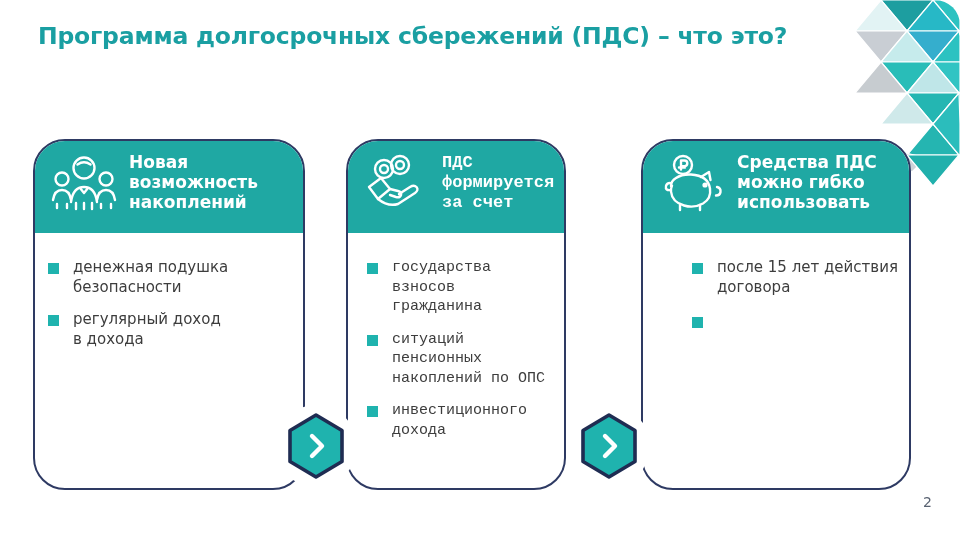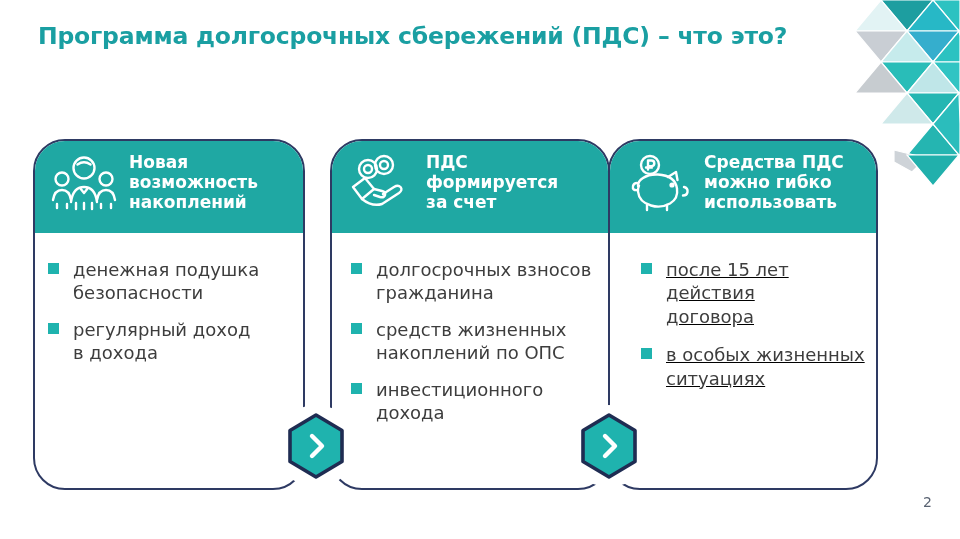--- a/index.html
+++ b/index.html
@@ -1,50 +1,51 @@
 <!DOCTYPE html>
 <html><head>
 <meta charset="utf-8">
 <style>
   html,body{margin:0;padding:0;background:#fff;}
   .slide{
     position:relative;width:960px;height:539px;background:#ffffff;overflow:hidden;
     font-family:"DejaVu Sans","Liberation Sans",sans-serif;
+    border-radius:25px;
   }
   .page-title{
     position:absolute;left:38px;top:22px;margin:0;
     font-size:23.5px;font-weight:bold;color:#1A9FA2;letter-spacing:-0.2px;z-index:2;
   }
   .mosaic{position:absolute;top:0;right:0;z-index:1;}
   .card{
     position:absolute;top:139px;height:351px;background:#fff;
     border:2px solid #2E3A63;border-radius:32px;box-sizing:border-box;
     overflow:hidden;z-index:2;
   }
   .card-1{left:33px;width:272px;}
-  .card-2{left:330px;width:280px;}
-  .card-3{left:608px;width:270px;}
+  .card-2{left:346px;width:220px;font-family:Liberation Mono, monospace;}
+  .card-3{left:641px;width:270px;}
   .card-header{
     height:92px;background:#1FA8A3;display:flex;align-items:center;
     padding:0 6px 8px 13px;gap:9px;box-sizing:border-box;
   }
   .card-icon{flex:0 0 auto;display:block;}
   .card-icon svg{display:block;}
   .card-title{
     margin:0;color:#ffffff;font-size:17px;font-weight:bold;
     line-height:1.16;white-space:pre-line;
   }
   .card-body{list-style:none;margin:0;padding:25px 8px 0 13px;}
   .card-2 .card-body{padding-left:19px;}
-  .card-3 .card-body{padding-left:31px;text-decoration:underline;}
+  .card-3 .card-body{padding-left:49px;}
   .bullet{display:flex;gap:14px;margin-bottom:13px;}
   .card-3 .bullet{margin-bottom:15px;}
   .sq{flex:0 0 11px;width:11px;height:11px;background:#1FB3AE;margin-top:5px;}
   .bullet-text{
-    font-size:18px;color:#3D3D3D;line-height:1.3;white-space:pre-line;
+    font-size:15px;color:#3D3D3D;line-height:1.3;white-space:pre-line;
   }
   .hex-cut{
     position:absolute;width:82px;height:82px;border-radius:50%;
     background:#ffffff;z-index:3;
   }
   .hex-cut-1{left:275px;top:405px;}
   .hex-cut-2{left:568px;top:405px;}
   .hex-btn{position:absolute;width:60px;height:68px;z-index:4;cursor:pointer;background:none;border:none;padding:0;}
   .hex-btn-1{left:286px;top:412px;}
   .hex-btn-2{left:579px;top:412px;}
@@ -129,26 +130,26 @@
           <path d="M29 37 l8 2 q4 1 3 4 q-1 3 -5 2 l-6 -2"></path>
         </svg>
       </span>
       <h2 class="card-title">ПДС
 формируется
 за счет</h2>
     </header>
     <ul class="card-body">
       <li class="bullet">
         <span class="sq"></span>
-        <span class="bullet-text">долгосрочных взносов
+        <span class="bullet-text">государства взносов
 гражданина</span>
       </li>
       <li class="bullet">
         <span class="sq"></span>
-        <span class="bullet-text">средств жизненных
+        <span class="bullet-text">ситуаций пенсионных
 накоплений по ОПС</span>
       </li>
       <li class="bullet">
         <span class="sq"></span>
         <span class="bullet-text">инвестиционного дохода</span>
       </li>
     </ul>
   </section>
 
   <section class="card card-3">
@@ -170,22 +171,20 @@
 использовать</h2>
     </header>
     <ul class="card-body">
       <li class="bullet">
         <span class="sq"></span>
         <span class="bullet-text">после 15 лет действия
 договора</span>
       </li>
       <li class="bullet">
         <span class="sq"></span>
-        <span class="bullet-text">в особых жизненных
-ситуациях</span>
       </li>
     </ul>
   </section>
 
   <div class="hex-cut hex-cut-1"></div>
   <button class="hex-btn hex-btn-1" aria-label="next">
     <svg width="60" height="68" viewBox="0 0 60 68">
       <polygon points="30,3 56,18.5 56,49.5 30,65 4,49.5 4,18.5" fill="#1FB3AE" stroke="#1F2C52" stroke-width="3.6" stroke-linejoin="round"></polygon>
       <path d="M26 24 L36 34 L26 44" fill="none" stroke="#ffffff" stroke-width="4.4" stroke-linecap="round" stroke-linejoin="round"></path>
     </svg>

